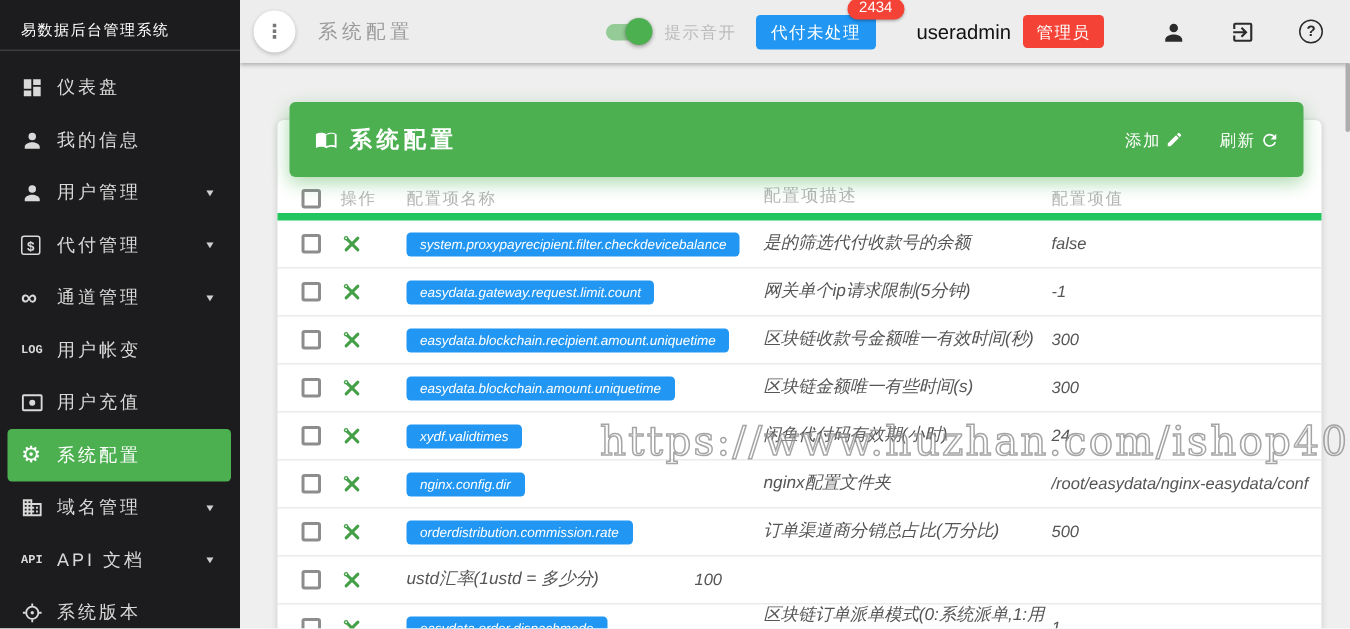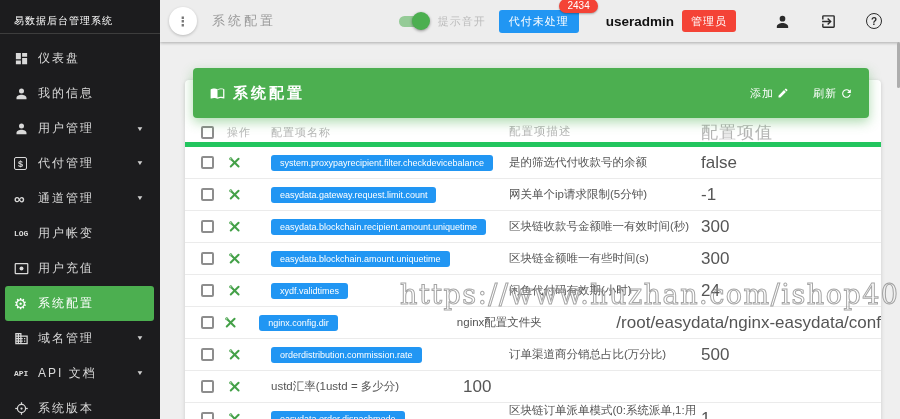--- a/index.html
+++ b/index.html
@@ -24,44 +24,44 @@
   
   .topbar { position:absolute; left:160px; top:0; right:0; height:42px; background:#ededed; box-shadow:0 1px 3px rgba(0,0,0,.28); display:flex; align-items:center; z-index:4; }
   .more-btn { width:28px; height:28px; border-radius:50%; background:#fff; box-shadow:0 1px 3px rgba(0,0,0,.22); margin-left:9px; display:flex; align-items:center; justify-content:center; color:#777; font-size:13px; font-weight:bold; cursor:pointer; }
   .topbar-title { margin-left:15px; color:#9a9a9a; font-size:13px; letter-spacing:3px; }
   .tb-right { margin-left:auto; display:flex; align-items:center; padding-right:18px; }
   .switch { position:relative; width:28px; height:11px; border-radius:6px; background:rgba(76,175,80,.55); cursor:pointer; }
   .switch .knob { position:absolute; right:-3px; top:-3.5px; width:18px; height:18px; border-radius:50%; background:#4CAF50; box-shadow:0 1px 3px rgba(0,0,0,.4); }
   .sound-label { font-size:11px; color:#bbb; margin:0 13px 0 11px; letter-spacing:1px; }
   .pending-badge { position:relative; background:#2196F3; color:#fff; font-size:11px; letter-spacing:1px; padding:4px 10px; border-radius:3px; cursor:pointer; }
   .count-pill { position:absolute; top:-11px; right:-19px; background:#f44336; color:#fff; font-size:10px; padding:1.5px 8px; border-radius:9px; box-shadow:0 1px 2px rgba(0,0,0,.3); letter-spacing:0; }
-  .username { margin-left:27px; font-size:13.5px; font-weight:bold; color:#111; letter-spacing:0; }
+  .username { margin-left:27px; font-size:13.5px; font-weight:normal; color:#111; letter-spacing:0; }
   .role-badge { margin-left:8px; background:#f44336; color:#fff; font-size:11px; letter-spacing:1px; padding:3.5px 9px; border-radius:3px; cursor:pointer; }
   .tb-icon { color:#2b2b2b; display:flex; align-items:center; cursor:pointer; }
   .tb-icon.person { margin-left:38px; }
   .tb-icon.logout { margin-left:29px; }
   .tb-icon.help { margin-left:29px; }
   .help-circle { width:16px; height:16px; border:1.6px solid #2b2b2b; border-radius:50%; font-size:10px; font-weight:bold; display:flex; align-items:center; justify-content:center; }
   
   .content { position:absolute; left:160px; top:42px; right:0; bottom:0; background:#efefef; overflow:hidden; }
   .card { position:absolute; left:25px; top:38px; width:696px; height:600px; background:#fff; border-radius:4px; box-shadow:0 1px 4px rgba(0,0,0,.15); z-index:1; }
   .panel-header { position:absolute; left:33px; top:26px; width:676px; height:50px; background:#4CAF50; border-radius:4px; box-shadow:0 4px 12px rgba(76,175,80,.45); display:flex; align-items:center; padding:0 16px; color:#fff; z-index:3; }
   .panel-title { margin-left:7px; font-size:15px; font-weight:bold; letter-spacing:3px; }
   .panel-actions { margin-left:auto; display:flex; align-items:center; }
   .panel-action { display:flex; align-items:center; gap:3px; font-size:11px; letter-spacing:1px; cursor:pointer; }
   .panel-action + .panel-action { margin-left:24px; }
   
   .table { margin-top:42px; width:100%; }
   .thead { display:flex; align-items:center; height:25px; font-size:11px; color:#b5b5b5; letter-spacing:1px; border-bottom:5px solid #22c55e; }
-  .trow { display:flex; align-items:center; min-height:32px; border-bottom:1px solid #ebebeb; font-size:12px; color:#555; }
+  .trow { display:flex; align-items:center; min-height:32px; border-bottom:1px solid #ebebeb; font-size:12px; color:#555;font-style:italic; }
   .col-check { width:42px; padding-left:16px; display:flex; align-items:center; }
   .col-ops { width:44px; display:flex; align-items:center; }
   .col-name { width:238px; display:flex; align-items:center; }
   .col-desc { width:192px; font-size:11.5px; line-height:1.35; padding-right:0; }
-  .col-value { flex:1; font-size:17px; white-space:nowrap; }
+  .col-value { flex:1; font-size:11px; white-space:nowrap; }
   .cb { width:13px; height:13px; border:2px solid #8d8d8d; border-radius:2px; cursor:pointer; background:#fff; }
   .name-badge { background:#2196F3; color:#fff; font-size:9px; padding:3px 9px; border-radius:3px; white-space:nowrap; letter-spacing:0; cursor:pointer; }
   .ops-btn { display:flex; align-items:center; cursor:pointer; }
   
   .watermark { position:absolute; left:400px; top:279px; z-index:10; font-family:"DejaVu Serif","Liberation Serif",serif; font-size:27px; letter-spacing:1.5px; white-space:nowrap; color:rgba(255,255,255,.05); -webkit-text-stroke:1px #8f8f8f; opacity:.8; pointer-events:none; }
   .scroll-thumb { position:absolute; right:0; top:42px; width:3px; height:46px; background:#adadad; border-radius:2px; z-index:12; }
 </style>
 </head>
 <body>
 

